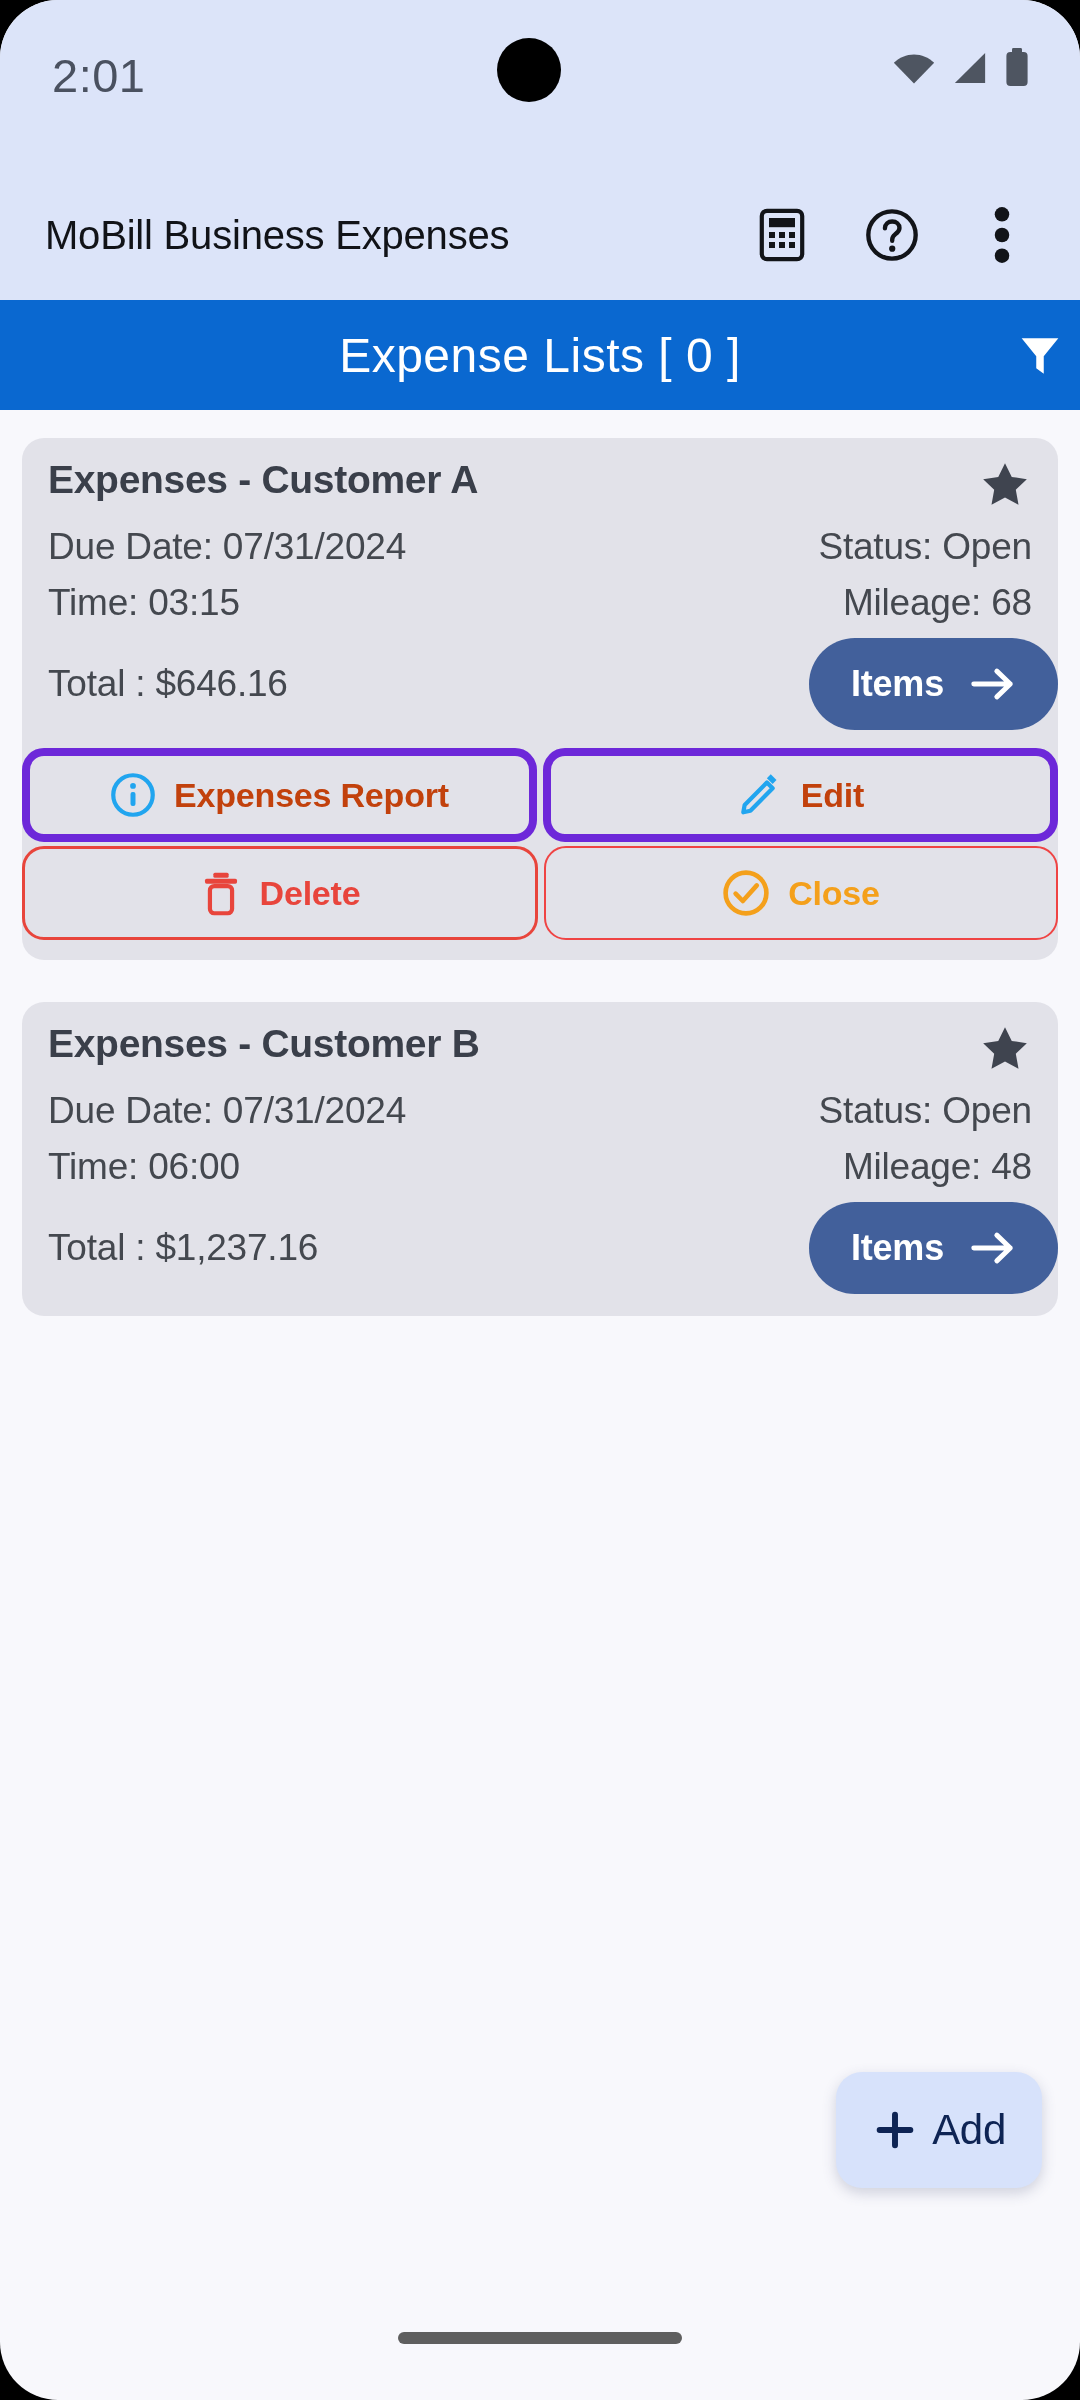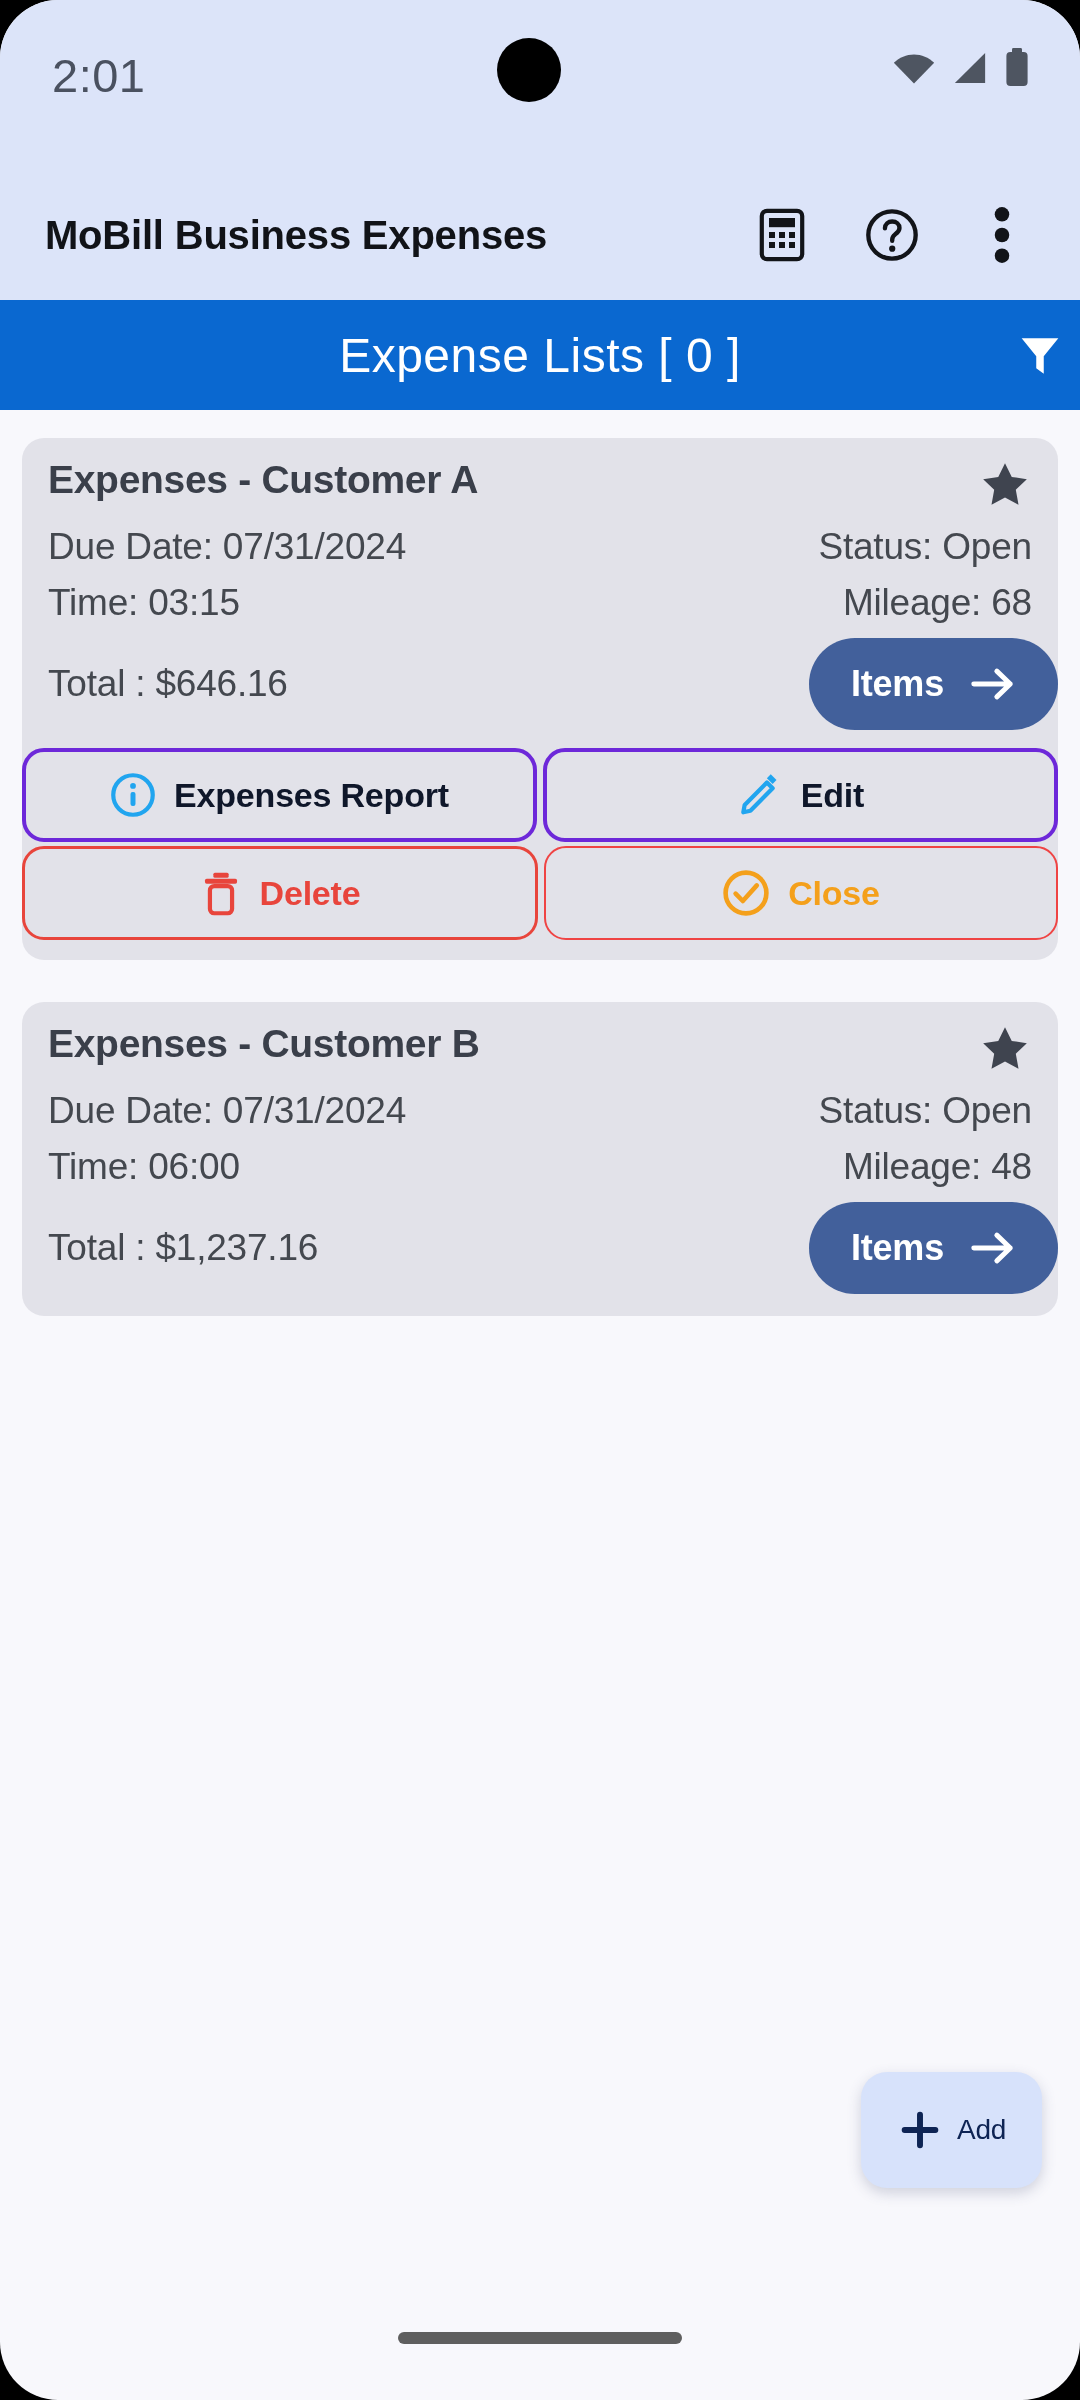--- a/index.html
+++ b/index.html
@@ -29,21 +29,21 @@
     display:flex; align-items:center; gap:14px;
   }
   .sb-ico { display:block; }
 
   
   .appbar {
     position:absolute; left:0; top:170px; width:1080px; height:130px;
     background:#DCE4F9; display:flex; align-items:center;
   }
   .app-title {
-    margin-left:45px; font-size:40px; font-weight:700; color:#111318;
+    margin-left:45px; font-size:40px; font-weight:400; color:#111318;
     letter-spacing:-.2px; white-space:nowrap;
   }
   .appbar-actions {
     margin-left:auto; display:flex; align-items:center; gap:50px;
     margin-right:48px;
   }
   .appbar-actions .ab-btn {
     width:60px; height:60px; display:flex; align-items:center; justify-content:center;
     background:transparent; border:none; cursor:pointer;
   }
@@ -108,33 +108,33 @@
   .actions { margin-top:16px; margin-left:-26px; margin-right:-26px; }
   .action-row { display:flex; gap:6px; }
   .action-row + .action-row { margin-top:4px; }
 
   .act {
     flex:1 1 0; height:94px; border-radius:22px;
     background:transparent; cursor:pointer;
     display:flex; align-items:center; justify-content:center; gap:18px;
     font-size:34px; font-weight:700; letter-spacing:-.2px;
   }
-  .act.blue   { border:4px solid #6d28d9; color:#0f172a; }
+  .act.blue   { border:8px solid #6d28d9; color:#c2410c; }
   .act.red    { border:3px solid #E8453C; color:#E8453C; }
   .act.orange { border:2px solid #ef4444; color:#F4A01B; }
 
   
   .fab {
     position:absolute; right:38px; bottom:212px;
     height:116px; min-width:160px; padding:0 36px;
     background:#D7E2FB; border:none; border-radius:26px;
     display:flex; align-items:center; justify-content:center; gap:14px;
     cursor:pointer; box-shadow:0 5px 14px rgba(60,70,110,.22);
   }
-  .fab-label { font-size:28px; color:#0E2454; letter-spacing:-.3px; }
+  .fab-label { font-size:42px; color:#0E2454; letter-spacing:-.3px; }
 
   
   .gesture {
     position:absolute; left:50%; transform:translateX(-50%); bottom:56px;
     width:284px; height:12px; background:#5F5F5F; border-radius:8px;
   }
 </style>
 </head>
 <body>
 

